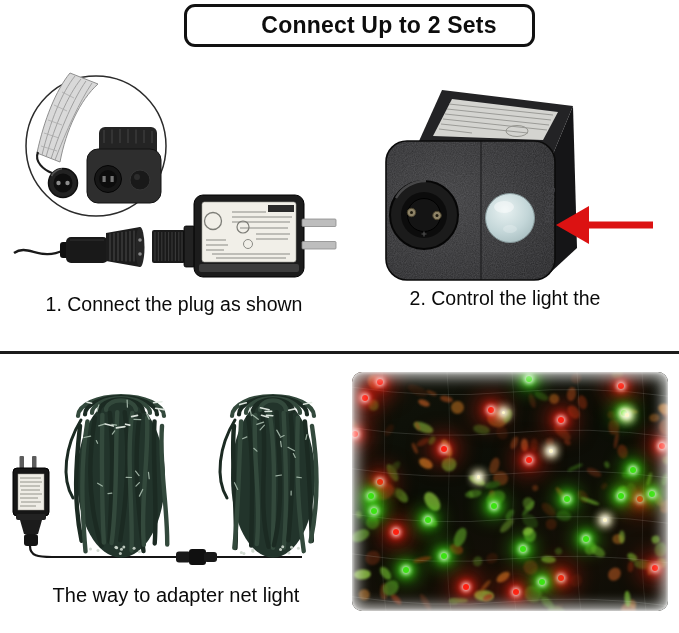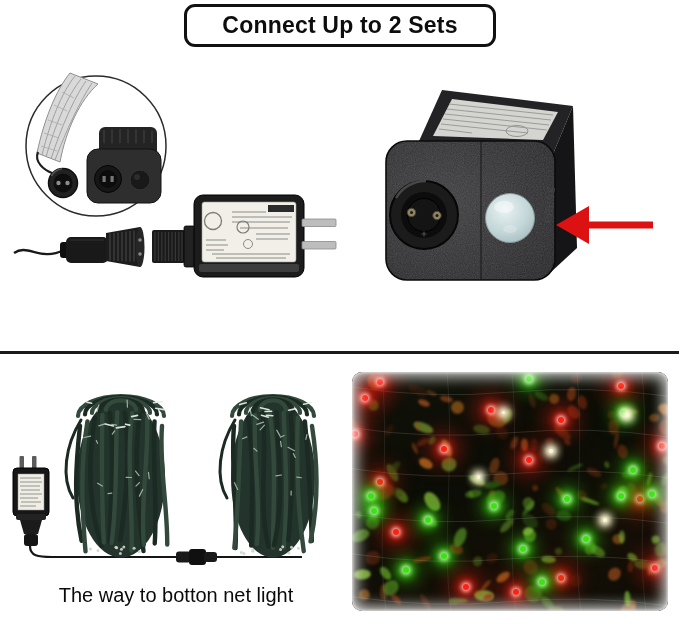--- a/index.html
+++ b/index.html
@@ -1,21 +1,21 @@
 <!DOCTYPE html>
 <html><head>
 <meta charset="utf-8">
 <style>
   html,body{margin:0;padding:0;background:#fff;}
   .canvas{position:relative;width:679px;height:633px;background:#ffffff;overflow:hidden;
           font-family:"Liberation Sans", sans-serif;color:#0a0a0a;}
   .abs{position:absolute;}
   .title-box{left:184px;top:4px;width:306px;height:37px;border:3px solid #111;border-radius:11px;
              display:flex;align-items:center;justify-content:center;
-             font-size:23px;font-weight:700;letter-spacing:.2px;color:#0d0d0d;background:#fff;}
+             font-size:23px;font-weight:700;letter-spacing:.2px;color:#0d0d0d;background:#fff;padding-left:39px;}
   .caption{font-size:19.5px;line-height:23px;text-align:center;color:#0a0a0a;}
   .cap1{left:0;top:293px;width:348px;}
   .cap2{left:388px;top:287px;width:234px;}
   .divider{left:0;top:351px;width:679px;height:3px;background:#1b1b1b;}
   .footer-cap{left:0;top:583px;width:352px;font-size:20px;line-height:25px;text-align:center;color:#0a0a0a;}
   .photo{left:352px;top:372px;width:316px;height:239px;border-radius:10px;overflow:hidden;
          background:linear-gradient(160deg,#11130a 0%,#0b0d06 40%,#140f07 75%,#0c0d06 100%);}
   .photo .blob{position:absolute;border-radius:50%;filter:blur(1.1px);}
   .photo .light{position:absolute;border-radius:50%;}
   .photo .vignette{position:absolute;left:0;top:0;right:0;bottom:0;border-radius:10px;
@@ -156,21 +156,23 @@
         <ellipse cx="510" cy="229" rx="7" ry="4" fill="#ffffff" opacity="0.22"></ellipse>
       </g>
       <text x="540" y="233" transform="rotate(-83 540 222)" font-size="9.5" letter-spacing="1" fill="#47474a" font-family="Liberation Sans, sans-serif">PRESS</text>
     </g>
     <g>
       <rect x="585" y="221.5" width="68" height="7" fill="#dc1212"></rect>
       <polygon points="556,225 589,206 589,244" fill="#dc1212"></polygon>
     </g>
   </svg>
 
+  <div class="abs caption cap1">1. Connect the plug as shown</div>
   <div class="abs caption cap2">
+    <div>2. Control the light the</div>
   </div>
 
   <div class="abs divider"></div>
 
   <svg class="abs" id="bundles-layer" style="left:0;top:372px;" width="350" height="200" viewBox="0 372 350 200">
     <g>
       <rect x="19.5" y="456" width="4.5" height="13" rx="1" fill="#5c5c5c"></rect>
       <rect x="32" y="456" width="4.5" height="13" rx="1" fill="#5c5c5c"></rect>
       <rect x="13" y="468" width="36" height="48" rx="4" fill="#161616" stroke="#000"></rect>
       <rect x="18" y="474" width="26" height="36" fill="#efede6" stroke="#99968e" stroke-width="0.5"></rect>
@@ -289,21 +291,21 @@
         <circle cx="252.93441784754395" cy="551.3392441200558" r="1.5" fill="#ccd6cc" opacity="0.9"></circle>
         <circle cx="282.71411706414074" cy="546.7230946959462" r="1.5" fill="#ccd6cc" opacity="0.9"></circle>
         <circle cx="291.5124566126615" cy="547.3367948450614" r="1.5" fill="#ccd6cc" opacity="0.9"></circle>
         <circle cx="243.91951597947627" cy="553.3860495842528" r="1.5" fill="#ccd6cc" opacity="0.9"></circle>
         <circle cx="241.367041349411" cy="552.6026886461768" r="1.5" fill="#ccd6cc" opacity="0.9"></circle>
         <circle cx="252.71253297757357" cy="550.0479253751691" r="1.5" fill="#ccd6cc" opacity="0.9"></circle>
       </g>
     </svg>
 
   <div class="abs footer-cap">
-    <div>The way to botton net light</div>
+    <div>The way to adapter net light</div>
   </div>
 
   <div class="abs photo" id="photo-canvas">
       <div class="blob" style="left: 74.2px; top: 18.9px; width: 11px; height: 4.3px; background: rgb(124, 58, 22); opacity: 0.6; transform: rotate(21deg);"></div>
       <div class="blob" style="left: 268.5px; top: 230.5px; width: 15.3px; height: 14.3px; background: rgb(151, 74, 29); opacity: 0.67; transform: rotate(16deg);"></div>
       <div class="blob" style="left: 37.4px; top: 224px; width: 13.8px; height: 6.2px; background: rgb(138, 47, 16); opacity: 0.65; transform: rotate(46deg);"></div>
       <div class="blob" style="left: 291.8px; top: 194px; width: 12.5px; height: 4.7px; background: rgb(133, 184, 58); opacity: 0.41; transform: rotate(96deg);"></div>
       <div class="blob" style="left: 255.1px; top: 195.9px; width: 14.4px; height: 12.4px; background: rgb(151, 74, 29); opacity: 0.72; transform: rotate(129deg);"></div>
       <div class="blob" style="left: 306.9px; top: 104.7px; width: 12.2px; height: 5.5px; background: rgb(57, 100, 26); opacity: 0.75; transform: rotate(106deg);"></div>
       <div class="blob" style="left: 251.6px; top: 89.4px; width: 5.3px; height: 7.3px; background: rgb(79, 132, 34); opacity: 0.55; transform: rotate(158deg);"></div>

